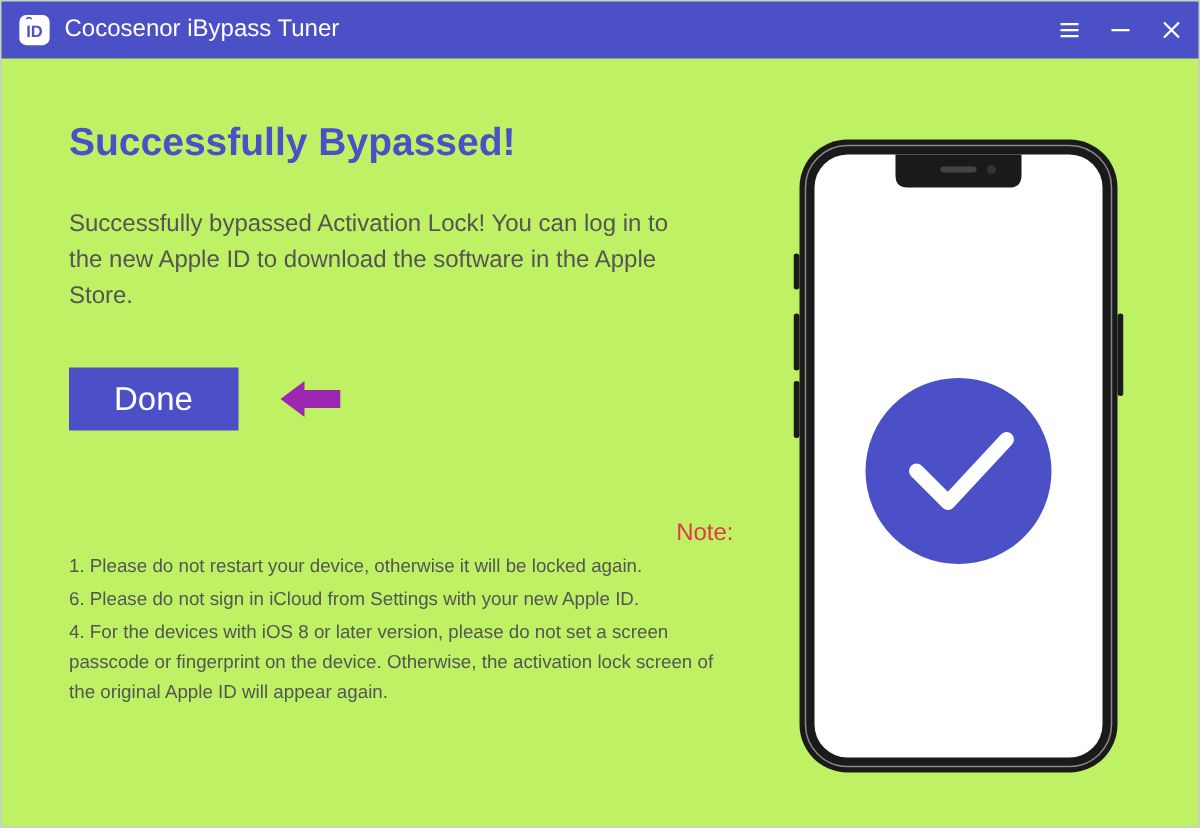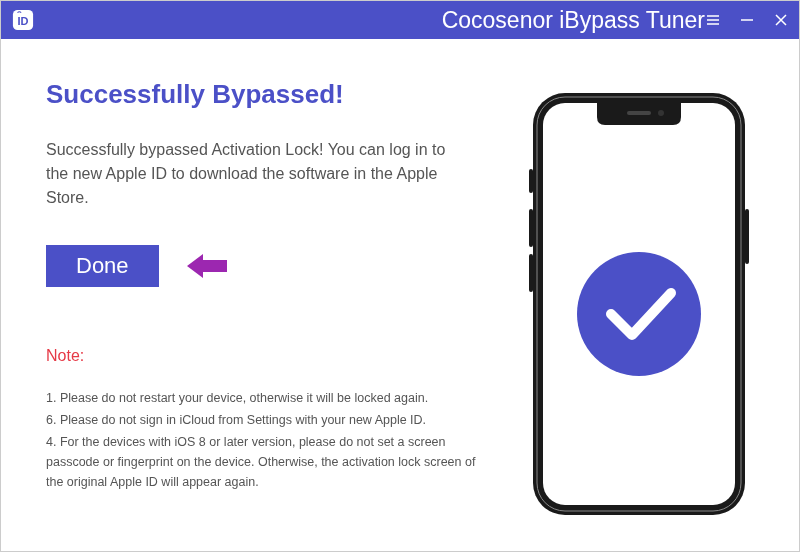--- a/index.html
+++ b/index.html
@@ -10,21 +10,21 @@
     body {
       font-family: "Segoe UI", Arial, sans-serif;
       background: #e8e8e8;
       width: 800px;
       height: 552px;
       overflow: hidden;
     }
     .window {
       width: 800px;
       height: 552px;
-      background: #ffffff;
+      background: #bef264;
       border: 1px solid #ccc;
       display: flex;
       flex-direction: column;
     }
     .titlebar {
       height: 38px;
       background: #4b50c7;
       display: flex;
       align-items: center;
       padding: 0 10px;
@@ -32,24 +32,23 @@
     }
     .app-icon {
       width: 24px;
       height: 24px;
       margin-right: 8px;
       display: flex;
       align-items: center;
       justify-content: center;
     }
     .app-title {
-      font-size: 23px;
+      font-size: 16px;
       font-weight: 400;
       flex: 1;
-      text-align: right;
     }
     .window-controls {
       display: flex;
       gap: 18px;
       align-items: center;
     }
     .win-ctrl {
       width: 16px;
       height: 16px;
       display: flex;
@@ -104,21 +103,22 @@
       font-weight: 400;
     }
     .arrow {
       width: 40px;
       height: 28px;
     }
     .note-heading {
       color: #e63946;
       font-size: 16px;
       font-weight: 500;
-      margin-bottom: 23px;
+      margin-bottom: 2px;
+      text-align: right;
     }
     .notes {
       color: #555;
       font-size: 12.5px;
       line-height: 1.6;
       max-width: 430px;
     }
     .notes div {
       margin-bottom: 2px;
     }

